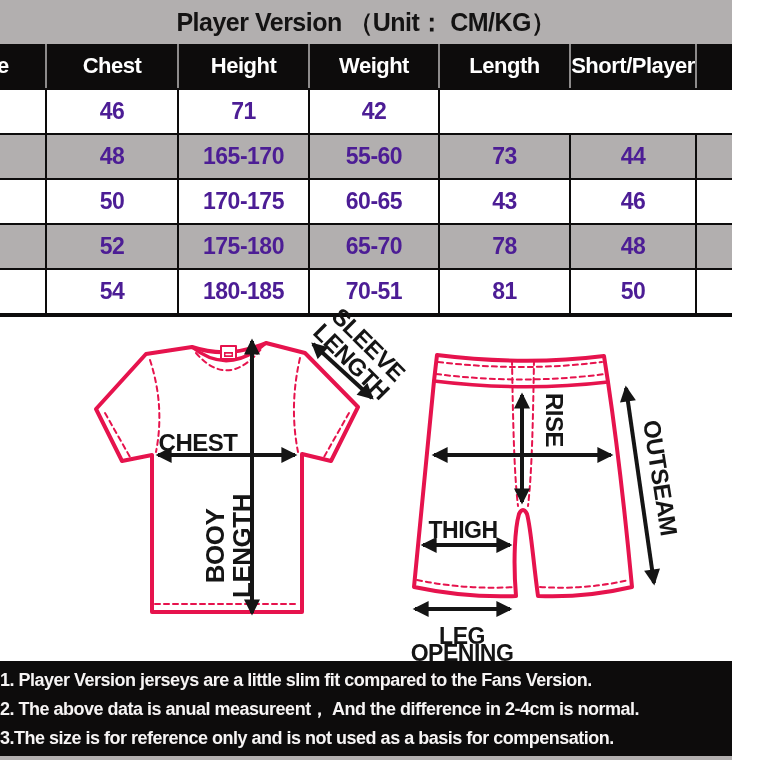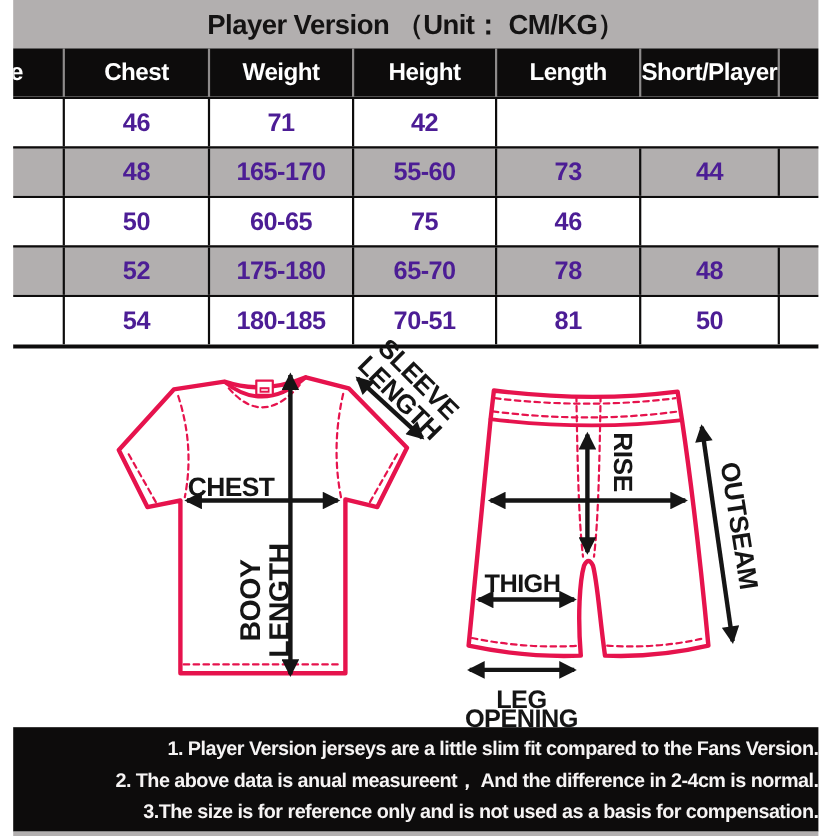--- a/index.html
+++ b/index.html
@@ -1,18 +1,18 @@
 <!DOCTYPE html>
 <html><head>
 <meta charset="utf-8">
 <style>
   * { margin:0; padding:0; box-sizing:border-box; }
   html,body { width:760px; height:760px; overflow:hidden; background:#fff;
     font-family:"Liberation Sans","DejaVu Sans",sans-serif; }
-  .sheet { position:relative; width:732px; height:760px; background:#fff;margin-left:12px; }
+  .sheet { position:relative; width:732px; height:760px; background:#fff; }
 
   
   .title-bar { height:44px; background:#b2afaf; display:flex; align-items:center; justify-content:center; }
   .title-bar span { font-weight:700; font-size:25px; color:#141313; letter-spacing:-0.5px; }
 
   
   .size-table { border-bottom:4px solid #0d0c0c; }
   .t-row { display:grid; grid-template-columns:47px 132px 131px 130px 131px 126px 63px; }
   .t-row.head { height:44px; background:#0d0c0c; }
   .t-row.body { height:45px; border-top:2px solid #0d0c0c; }
@@ -28,42 +28,42 @@
   .t-cell.clip span { margin-left:-3px; }
 
   
   .diagram { position:relative; width:760px; height:344px; background:#fff; }
   .diagram svg { position:absolute; left:0; top:0; overflow:visible; }
   .diagram text { font-family:"Liberation Sans","DejaVu Sans",sans-serif;
     font-weight:700; fill:#151515; letter-spacing:-0.5px; }
 
   
   .notes { height:95px; background:#0d0c0c; display:flex; flex-direction:column;
-    align-items:flex-end; justify-content:center; gap:1px; }
+    align-items:flex-start; justify-content:center; gap:1px; }
   .notes div { color:#f6f4f4; font-weight:700; font-size:18px; letter-spacing:-0.5px;
     line-height:28px; white-space:nowrap; }
   .bottom-strip { height:4px; background:#b2afaf; }
 </style>
 </head>
 <body>
 
 <div class="sheet">
 
   <div class="title-bar">
     <span>Player Version （Unit： CM/KG）</span>
   </div>
 
   <div class="size-table">
     <div class="t-row head">
       <div class="t-cell clip">
           <span>e</span>
         </div>
       <div class="t-cell">Chest</div>
+      <div class="t-cell">Height</div>
       <div class="t-cell">Weight</div>
-      <div class="t-cell">Height</div>
       <div class="t-cell">Length</div>
       <div class="t-cell">Short/Player</div>
       <div class="t-cell"></div>
     </div>
     <div class="t-row body">
       <div class="t-cell"></div>
       <div class="t-cell">46</div>
       <div class="t-cell">71</div>
       <div class="t-cell">42</div>
       <div class="t-cell"></div>
@@ -73,22 +73,23 @@
       <div class="t-cell">48</div>
       <div class="t-cell">165-170</div>
       <div class="t-cell">55-60</div>
       <div class="t-cell">73</div>
       <div class="t-cell">44</div>
       <div class="t-cell"></div>
     </div>
     <div class="t-row body">
       <div class="t-cell"></div>
       <div class="t-cell">50</div>
+      <div class="t-cell">170-175</div>
       <div class="t-cell">60-65</div>
-      <div class="t-cell">75</div>
+      <div class="t-cell">43</div>
       <div class="t-cell">46</div>
       <div class="t-cell"></div>
     </div>
     <div class="t-row body">
       <div class="t-cell"></div>
       <div class="t-cell">52</div>
       <div class="t-cell">175-180</div>
       <div class="t-cell">65-70</div>
       <div class="t-cell">78</div>
       <div class="t-cell">48</div>

